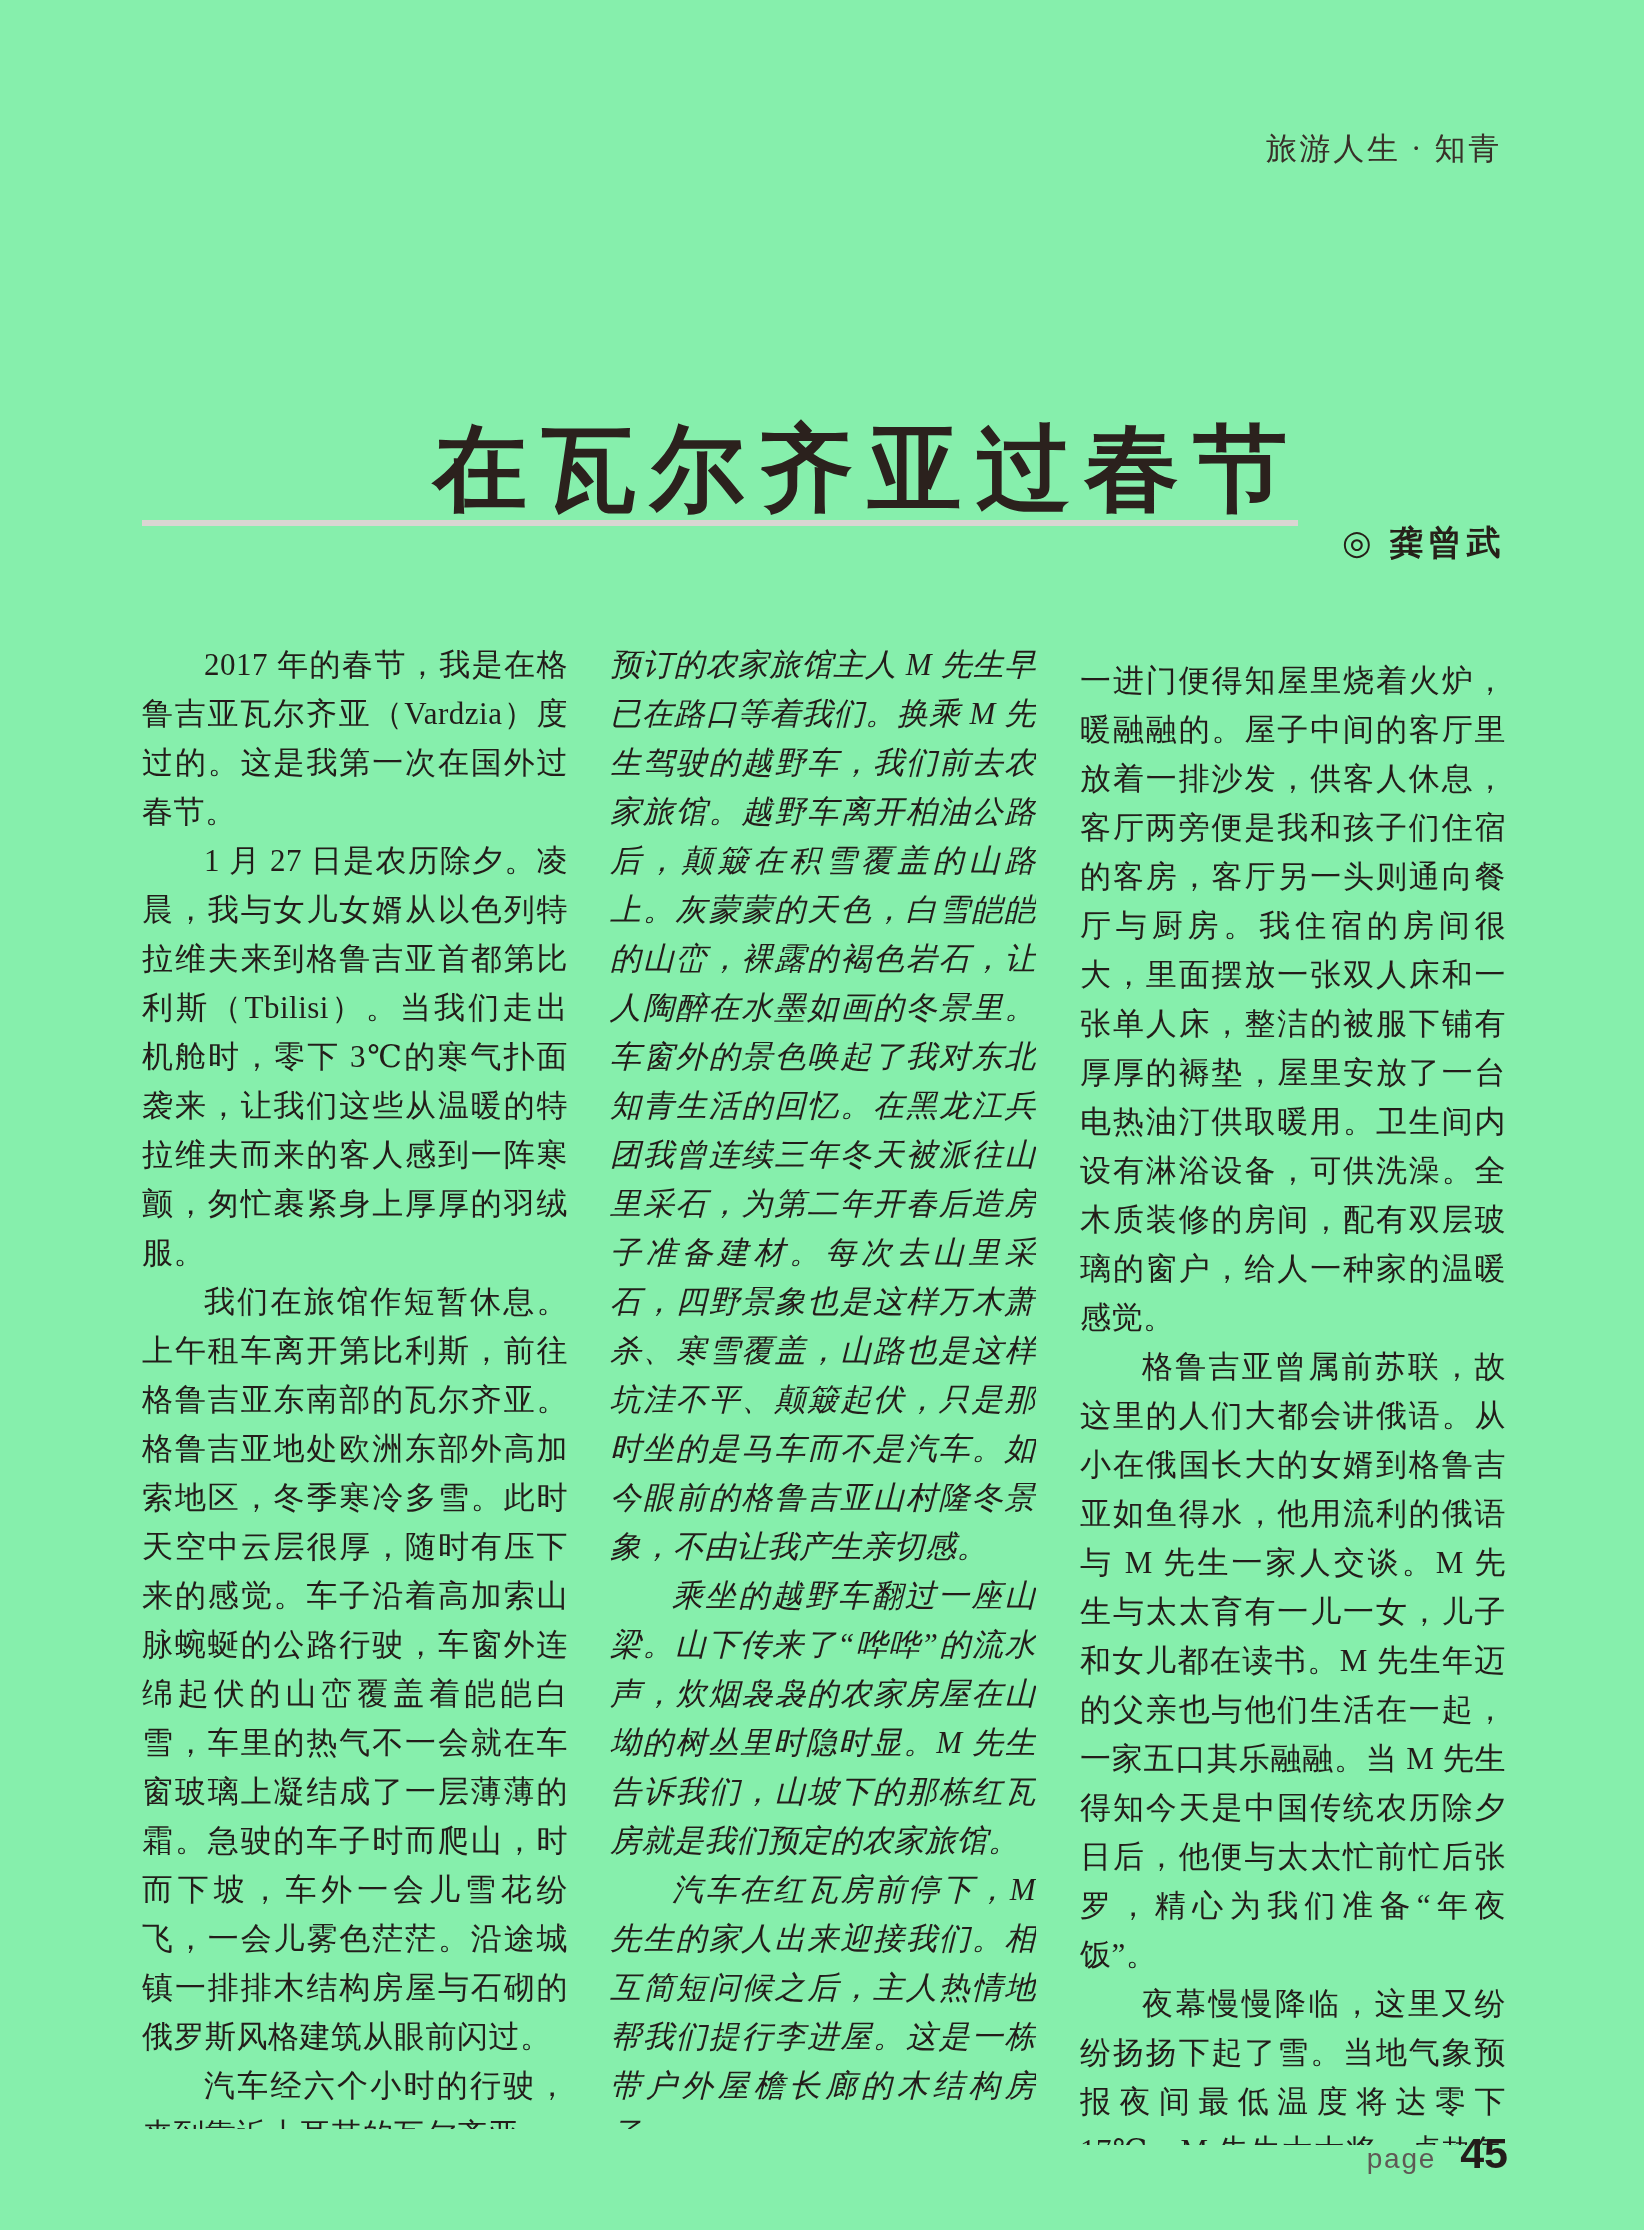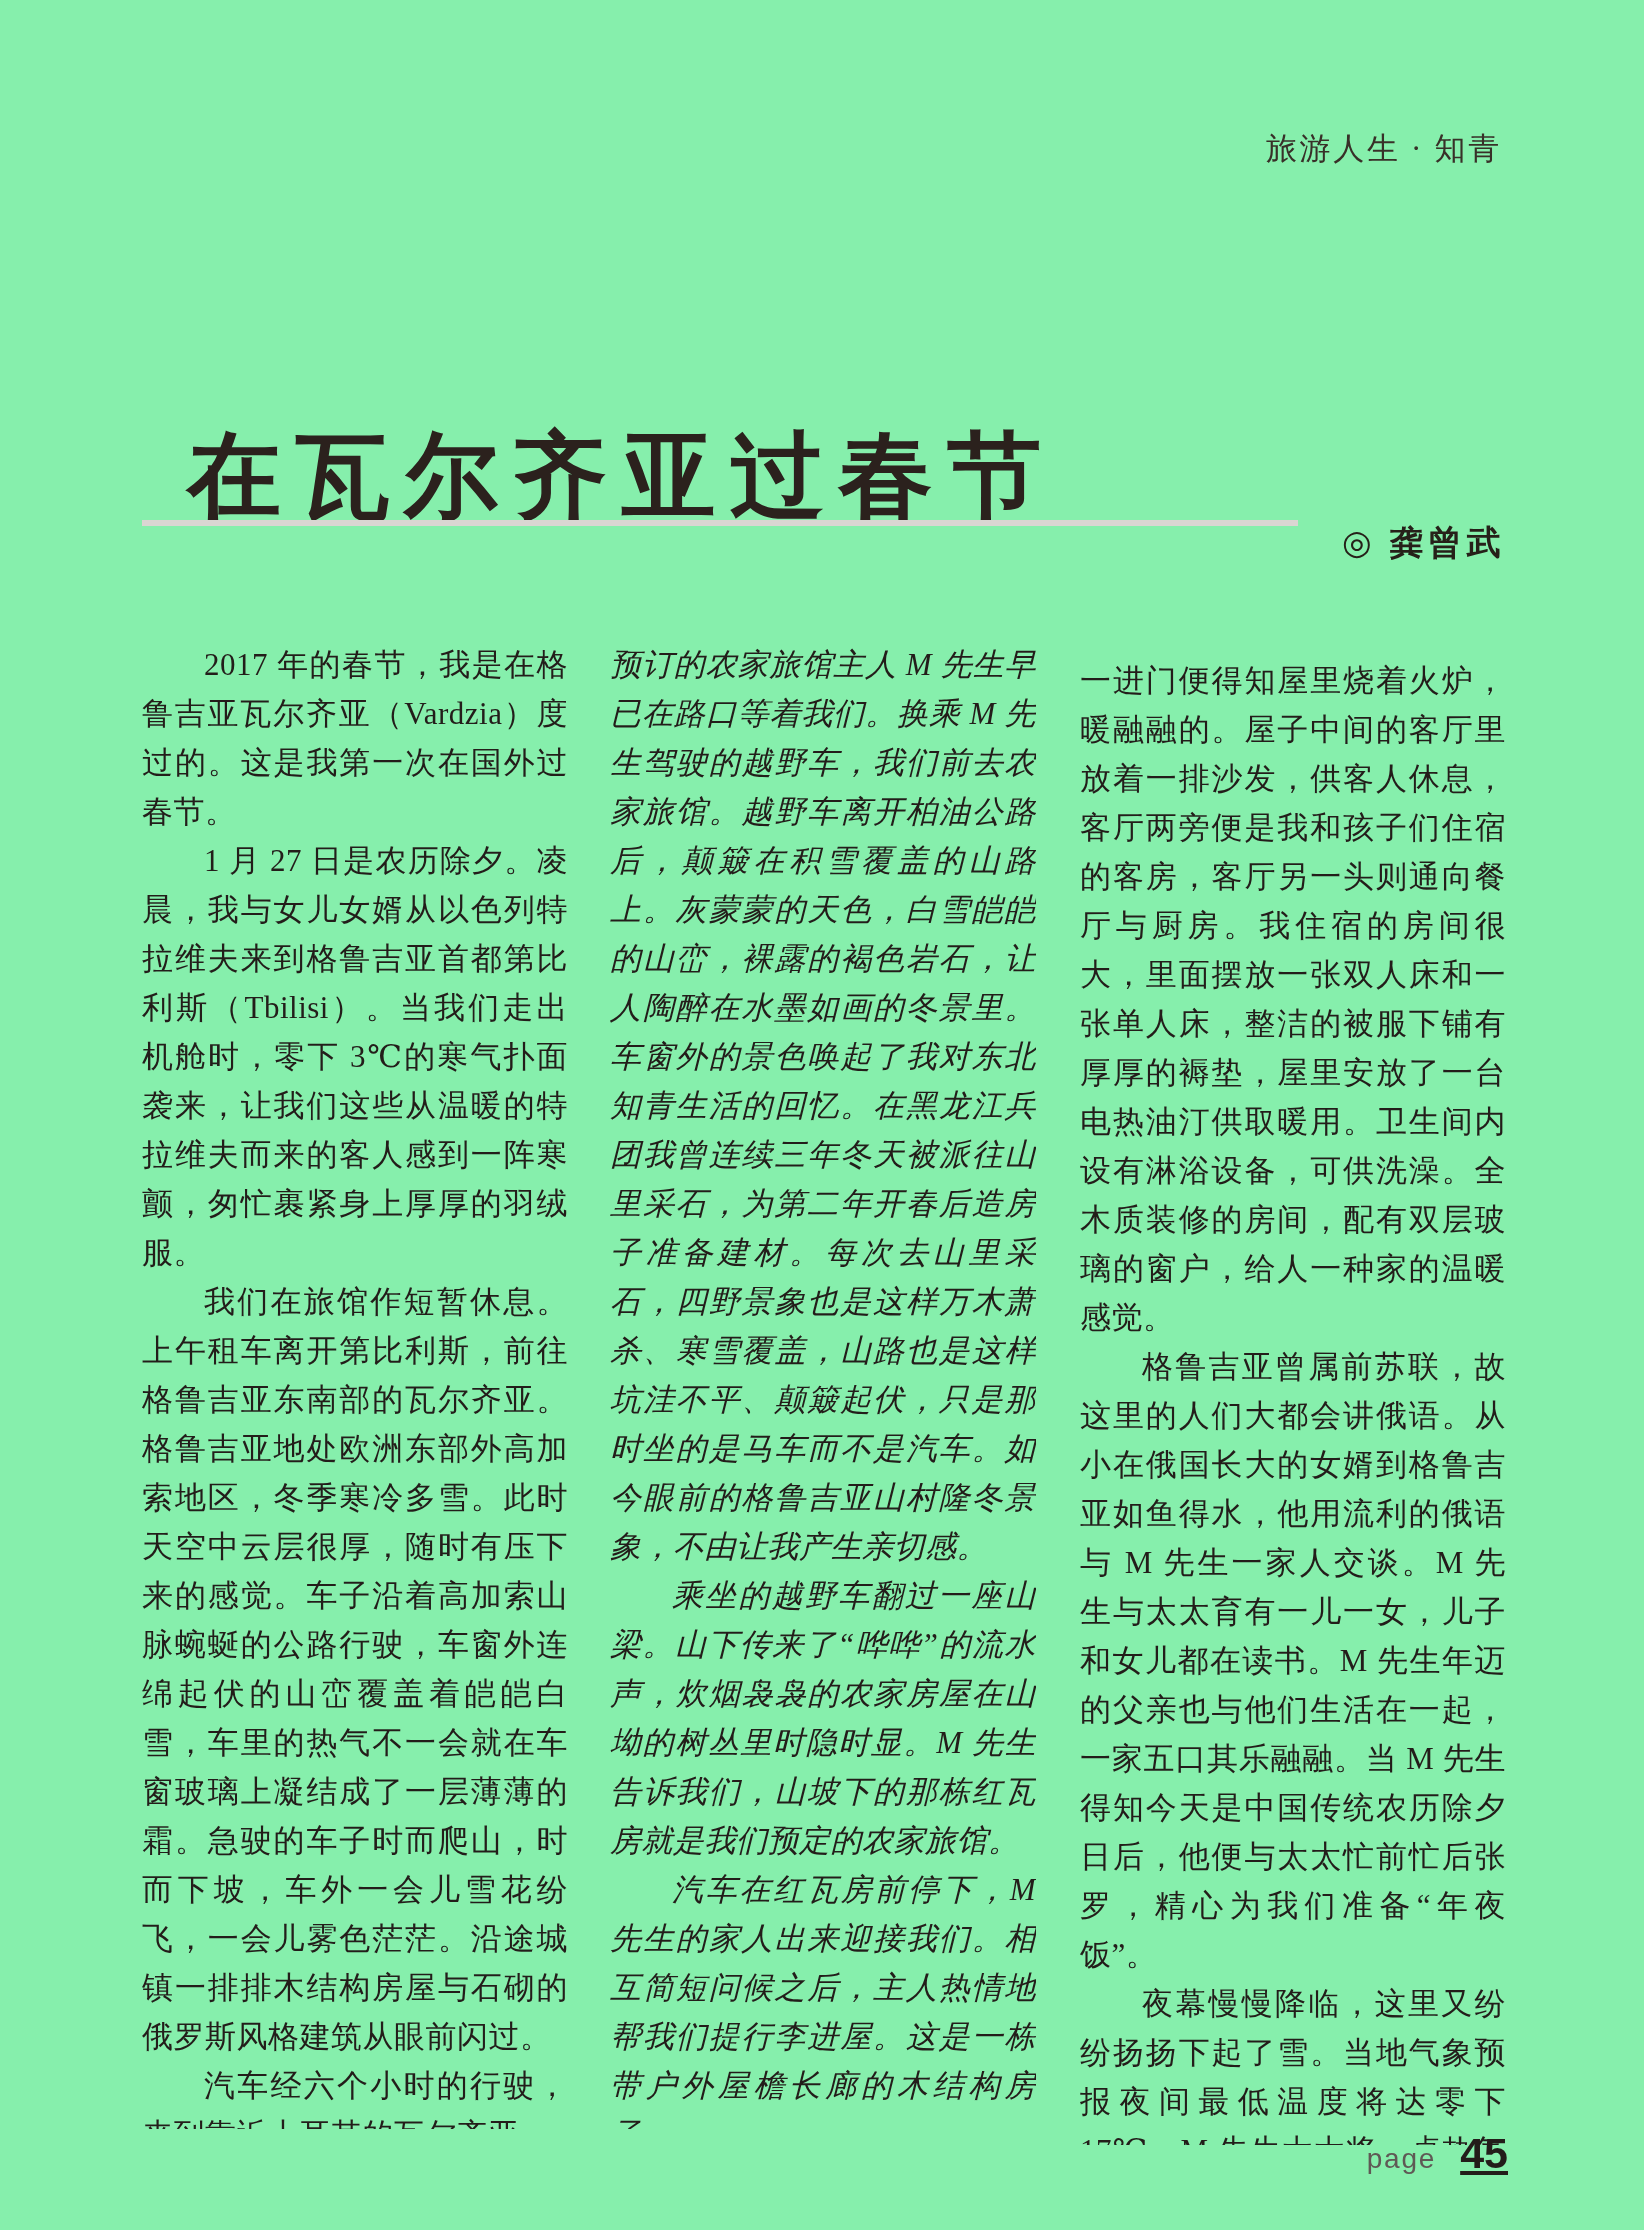--- a/index.html
+++ b/index.html
@@ -9,22 +9,22 @@
     background:#86efac;
     font-family:"Liberation Serif","DejaVu Serif",serif;
     overflow:hidden;
   }
   .section-label{
     position:absolute;top:128px;right:143px;
     font-size:31px;letter-spacing:2.7px;color:#383028;
     white-space:nowrap;
   }
   .title{
-    position:absolute;top:350px;left:187px;width:1361px;
-    text-align:left;
+    position:absolute;top:343px;left:187px;width:1361px;
+    text-align:center;
     font-size:94px;font-weight:bold;letter-spacing:14.6px;
     color:#2b211d;white-space:nowrap;
   }
   .author-row{
     position:absolute;top:520px;left:142px;width:1363px;
     display:flex;align-items:flex-start;
   }
   .author-rule{flex:1;height:5.5px;background:#dad6d2;}
   .author{
     margin-left:44px;
@@ -46,21 +46,21 @@
     text-align:justify;text-justify:inter-ideograph;
     color:#231d1a;letter-spacing:0.5px;
   }
   p.para.indent{text-indent:2em;}
   .footer{
     position:absolute;top:2129px;right:137px;
     display:flex;align-items:baseline;gap:24px;
     font-family:"Liberation Sans","DejaVu Sans",sans-serif;
   }
   .page-label{font-size:28px;color:#5f5955;letter-spacing:1.8px;}
-  .page-num{font-size:43px;font-weight:bold;color:#231d1a;text-decoration:underline;}
+  .page-num{font-size:43px;font-weight:bold;color:#231d1a;}
 </style>
 </head>
 <body>
 
 <div class="page">
 
   <div class="section-label">旅游人生 · 知青</div>
 
   <h1 class="title">在瓦尔齐亚过春节</h1>
 

